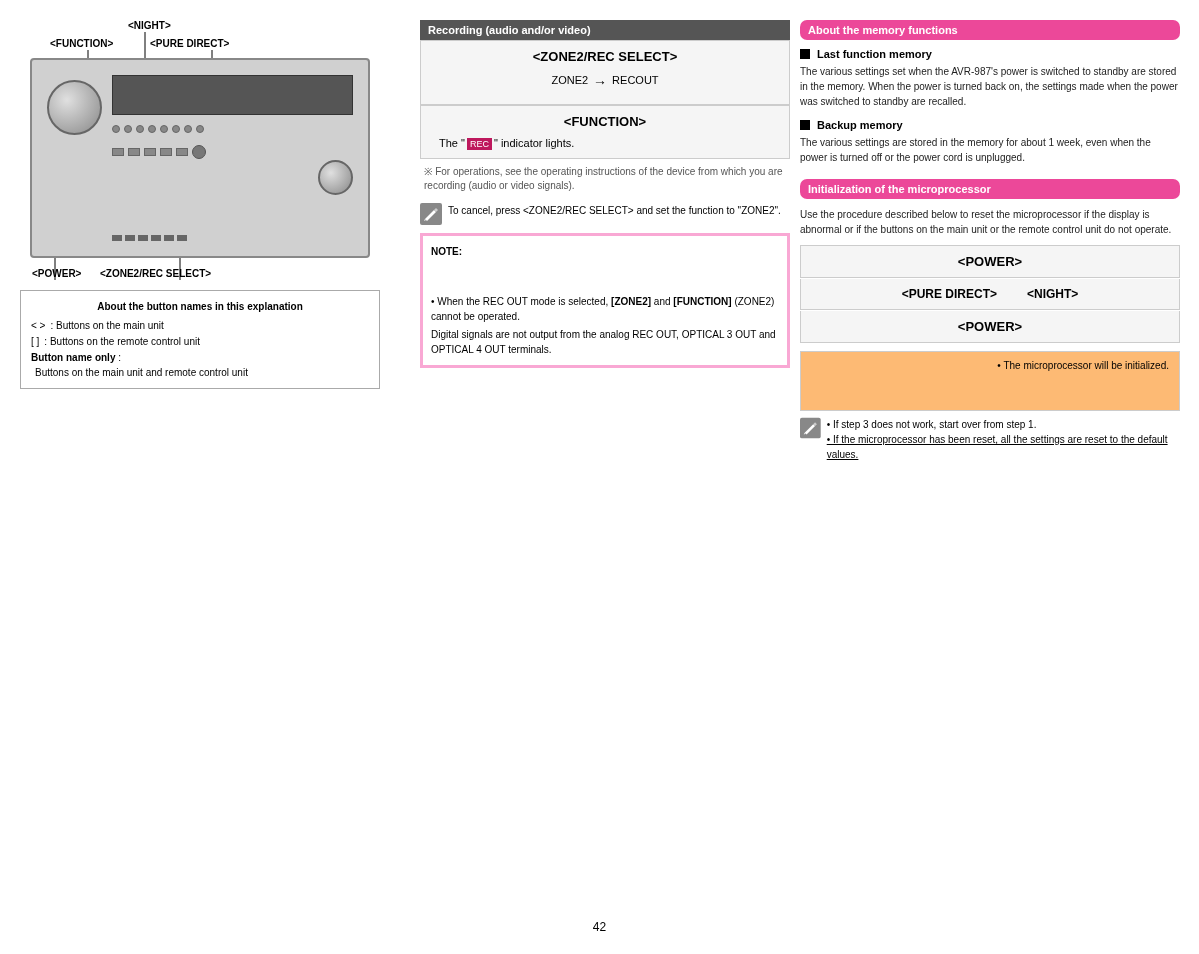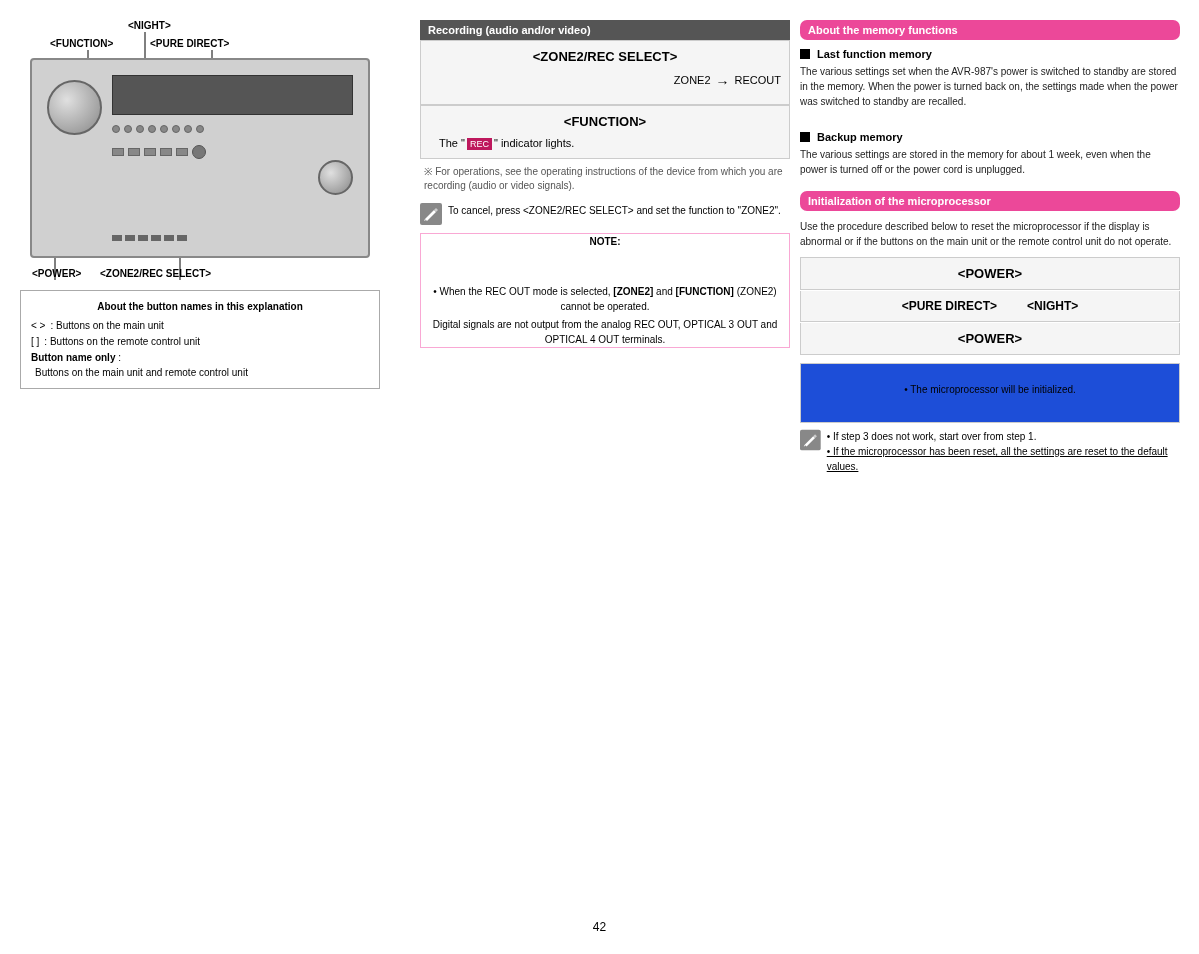--- a/index.html
+++ b/index.html
@@ -167,21 +167,21 @@
 
     .zone2-title {
       font-size: 13px;
       font-weight: bold;
       margin-bottom: 8px;
     }
 
     .zone2-flow {
       display: flex;
       align-items: center;
-      justify-content: flex-end;
+      justify-content: center;
       gap: 5px;
       font-size: 11px;
       margin-bottom: 8px;
     }
 
     .flow-arrow {
       font-size: 14px;
     }
 
     
@@ -216,24 +216,24 @@
     .note-text {
       font-size: 10px;
       color: #555;
       margin-top: 6px;
       padding: 0 4px;
       line-height: 1.4;
     }
 
     
     .note-box {
-      border: 1px solid #f9a8d4;
+      border: 3px solid #f9a8d4;
+      padding: 8px;
       font-size: 10px;
       line-height: 1.5;
-      text-align: center;
     }
 
     .note-box-title {
       font-weight: bold;
       margin-bottom: 4px;
     }
 
     
     .right-col {
       position: absolute;
@@ -309,23 +309,23 @@
       background: #f5f5f5;
       padding: 8px;
       text-align: center;
       font-size: 13px;
       font-weight: bold;
       margin-bottom: 8px;
     }
 
     .init-result-box {
       border: 1px solid #ccc;
-      background: #1d4ed8;
-      padding: 20px 10px;
-      text-align: center;
+      background: #fdba74;
+      padding: 8px 10px;
+      text-align: right;
       font-size: 10px;
       min-height: 60px;
       margin-bottom: 6px;
     }
 
     
     .page-number {
       position: absolute;
       bottom: 20px;
       left: 50%;
@@ -461,21 +461,21 @@
   <div class="section-header-blue">About the memory functions</div>
 
   <div class="memory-section">
 
     <div class="subsection-title">
       <span class="square-icon"></span>
       <span>Last function memory</span>
     </div>
     <div class="body-text">The various settings set when the AVR-987's power is switched to standby are stored in the memory. When the power is turned back on, the settings made when the power was switched to standby are recalled.</div>
 
-    <div class="subsection-title" style="margin-top:22px;">
+    <div class="subsection-title" style="margin-top:10px;">
       <span class="square-icon"></span>
       <span>Backup memory</span>
     </div>
     <div class="body-text">The various settings are stored in the memory for about 1 week, even when the power is turned off or the power cord is unplugged.</div>
   </div>
 
   <div class="init-section">
     <div class="section-header-blue">Initialization of the microprocessor</div>
 
     <div class="body-text" style="margin: 8px 0;">Use the procedure described below to reset the microprocessor if the display is abnormal or if the buttons on the main unit or the remote control unit do not operate.</div>

